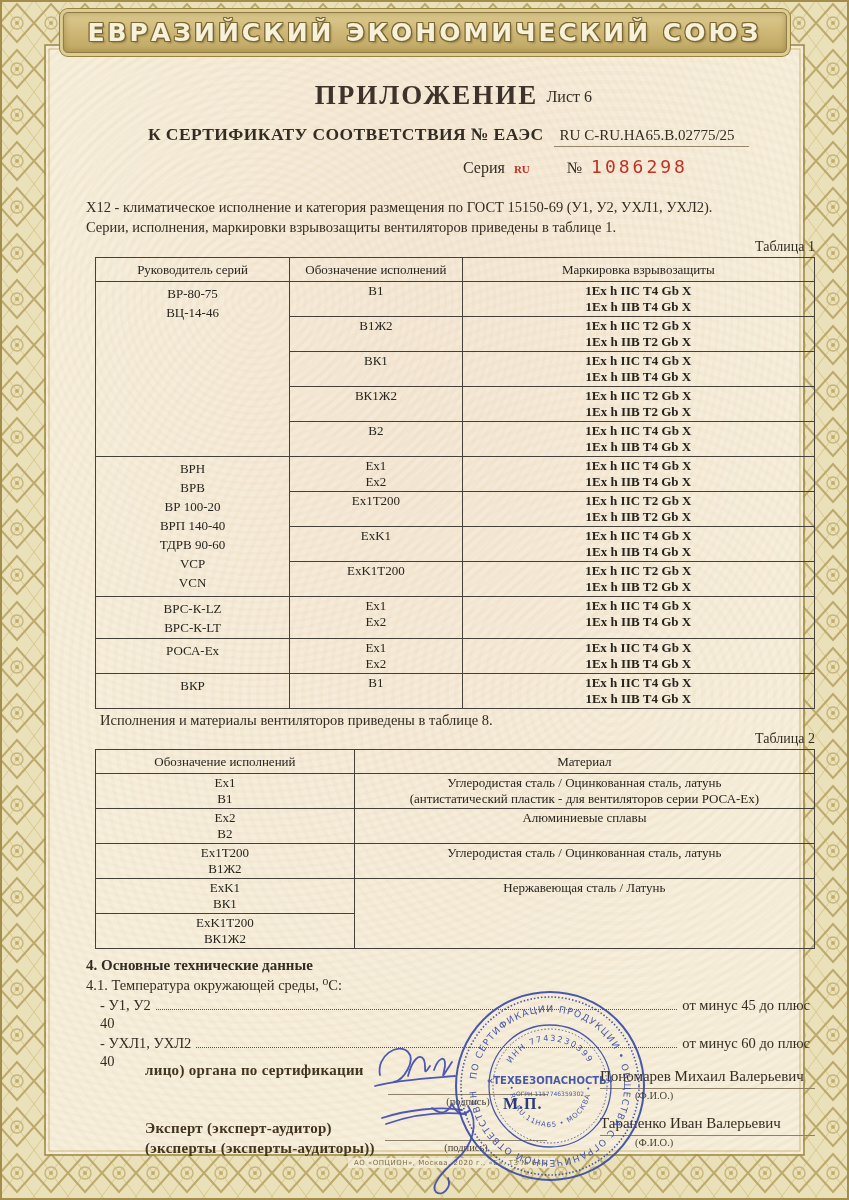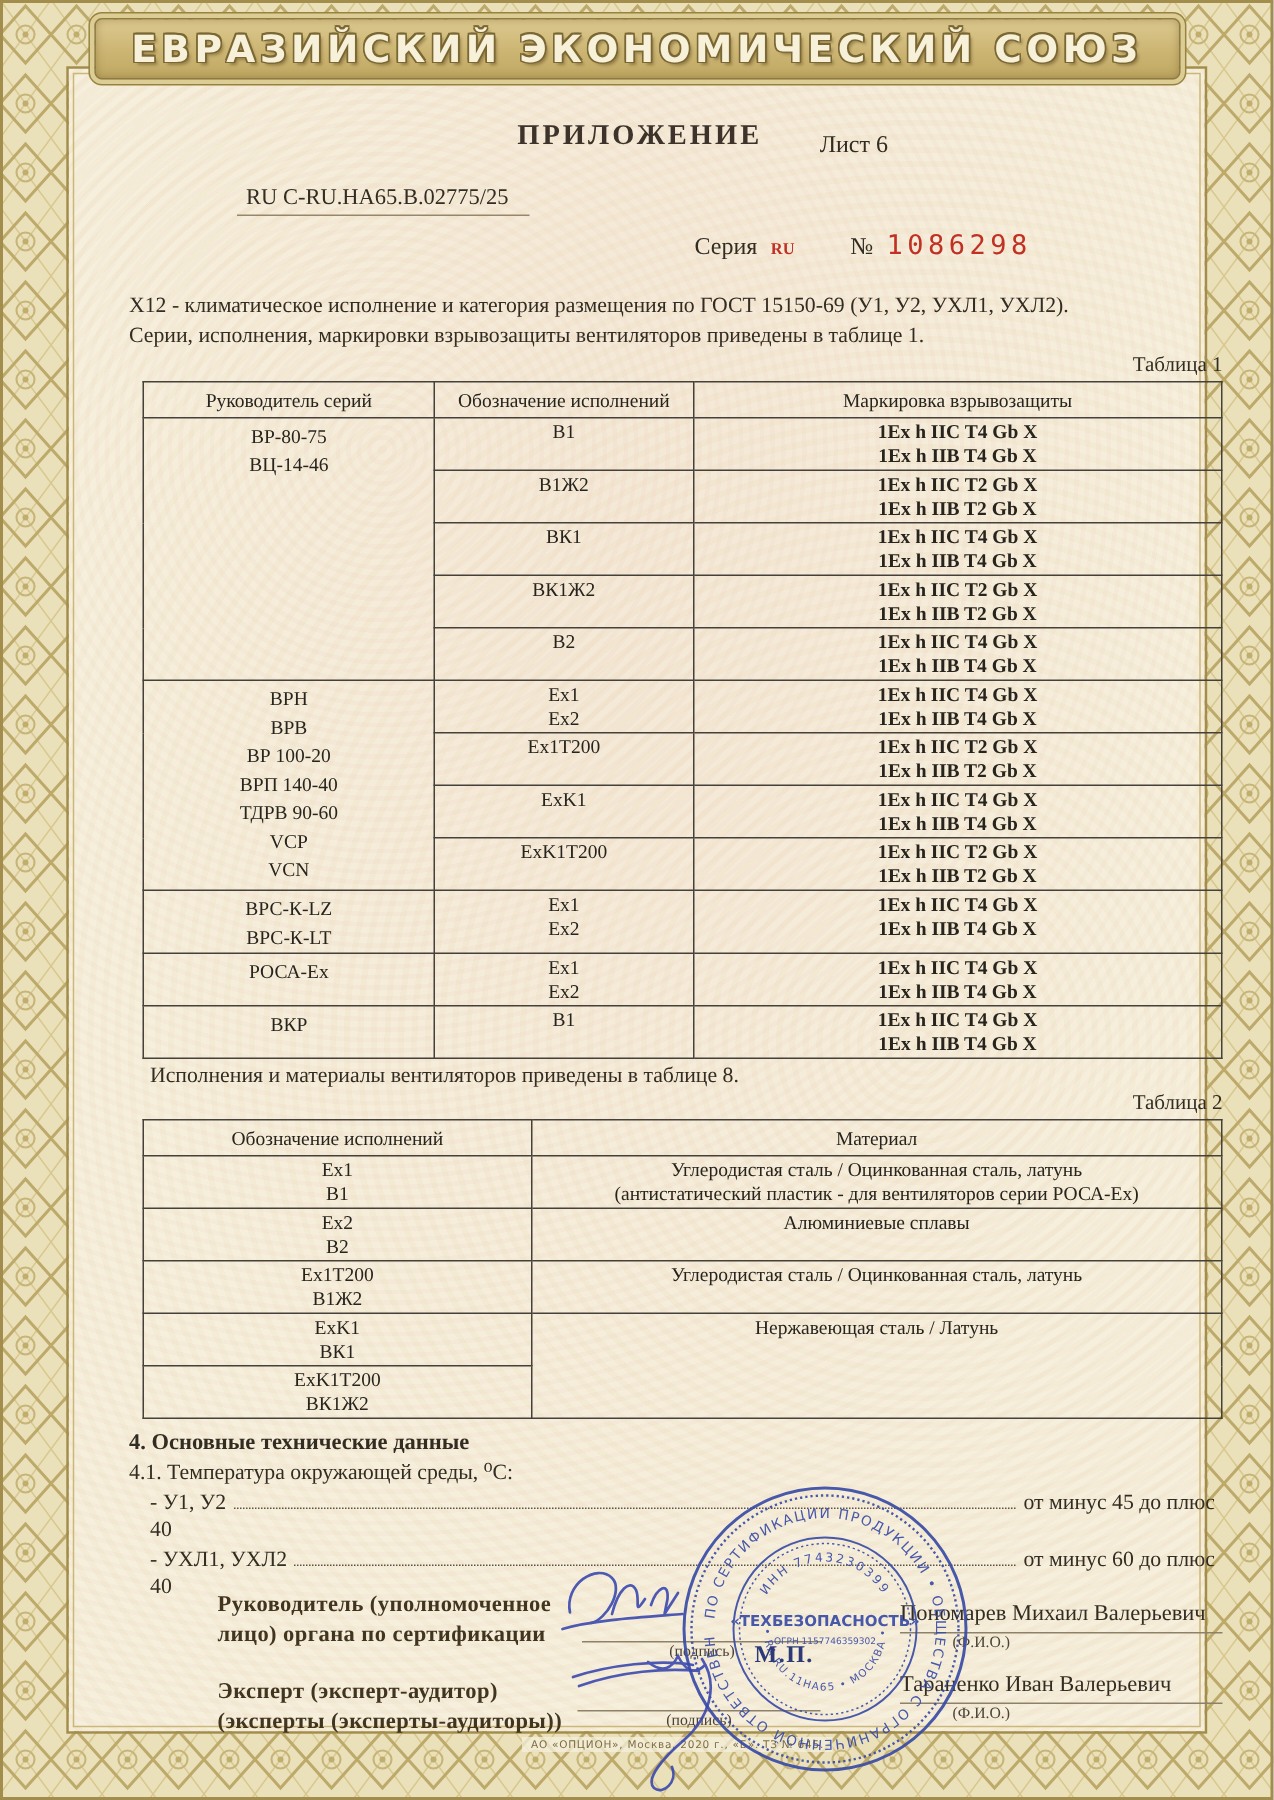--- a/index.html
+++ b/index.html
@@ -22,21 +22,21 @@
     border:1px solid #8f7b42;border-radius:5px;
     box-shadow:0 0 0 3px #dccd95,0 0 0 4px #97823f, inset 0 0 6px rgba(120,95,40,.45);
     padding:5px 24px;white-space:nowrap;}
   .banner .uniontxt{font-family:"DejaVu Sans",sans-serif;font-weight:bold;font-size:25px;
     letter-spacing:3px;color:#f7f1da;
     text-shadow:1px 0 #7a6733,-1px 0 #7a6733,0 1px #7a6733,0 -1px #7a6733,
       1px 1px #7a6733,-1px -1px #7a6733,1px -1px #7a6733,-1px 1px #7a6733,2px 2px 2px rgba(90,70,30,.45);}
 
   
   .titlerow{position:relative;margin-top:32px;height:34px;}
-  .doc-title{position:absolute;left:0;right:0;text-align:center;font-size:19px;font-weight:bold;
+  .doc-title{position:absolute;left:0;right:0;text-align:center;font-size:27px;font-weight:bold;
     letter-spacing:2px;color:#3d332a;}
   .sheet{position:absolute;left:calc(50% + 120px);top:8px;font-size:16px;}
   .certrow{margin:10px 0 0 100px;display:flex;align-items:baseline;white-space:nowrap;}
   .certrow .lbl{font-weight:bold;font-size:17.5px;letter-spacing:.4px;}
   .certrow .num{font-size:15px;margin-left:10px;border-bottom:1px solid #97876a;padding:0 14px 2px 6px;}
   .seriesrow{margin:9px 0 0 415px;display:flex;align-items:baseline;gap:9px;white-space:nowrap;font-size:16px;}
   .red{color:#c03124;}
   .series-ru{font-weight:bold;font-size:11px;}
   .serial{font-family:"DejaVu Sans Mono",monospace;font-size:18px;letter-spacing:3px;}
 
@@ -109,20 +109,21 @@
   </div>
 
   <div class="content">
 
     <div class="titlerow">
       <div class="doc-title">ПРИЛОЖЕНИЕ</div>
       <div class="sheet">Лист 6</div>
     </div>
 
     <div class="certrow">
+      <span class="lbl">К СЕРТИФИКАТУ СООТВЕТСТВИЯ № ЕАЭС</span>
       <span class="num">RU C-RU.HA65.B.02775/25</span>
     </div>
 
     <div class="seriesrow">
       <span>Серия</span>
       <span class="red series-ru">RU</span>
       <span style="margin-left:28px">№</span>
       <span class="red serial">1086298</span>
     </div>
 
@@ -358,21 +359,20 @@
       <div class="t-row">
         <span class="t-label">- УХЛ1, УХЛ2</span>
         <span class="leader"></span>
         <span class="t-value">от минус 60 до плюс</span>
       </div>
       <div class="t-cont">40</div>
     </div>
   </div>
 
   <div class="abs rolelbl" style="left:145px;top:1060px;width:270px;">
-    <div>Руководитель (уполномоченное</div>
     <div>лицо) органа по сертификации</div>
   </div>
   <div class="abs rolelbl" style="left:145px;top:1118px;width:290px;">
     <div>Эксперт (эксперт-аудитор)</div>
     <div>(эксперты (эксперты-аудиторы))</div>
   </div>
 
   <div class="abs" style="left:388px;top:1080px;width:160px;">
     <div class="sigline"></div>
     <div class="sigcap">(подпись)</div>

